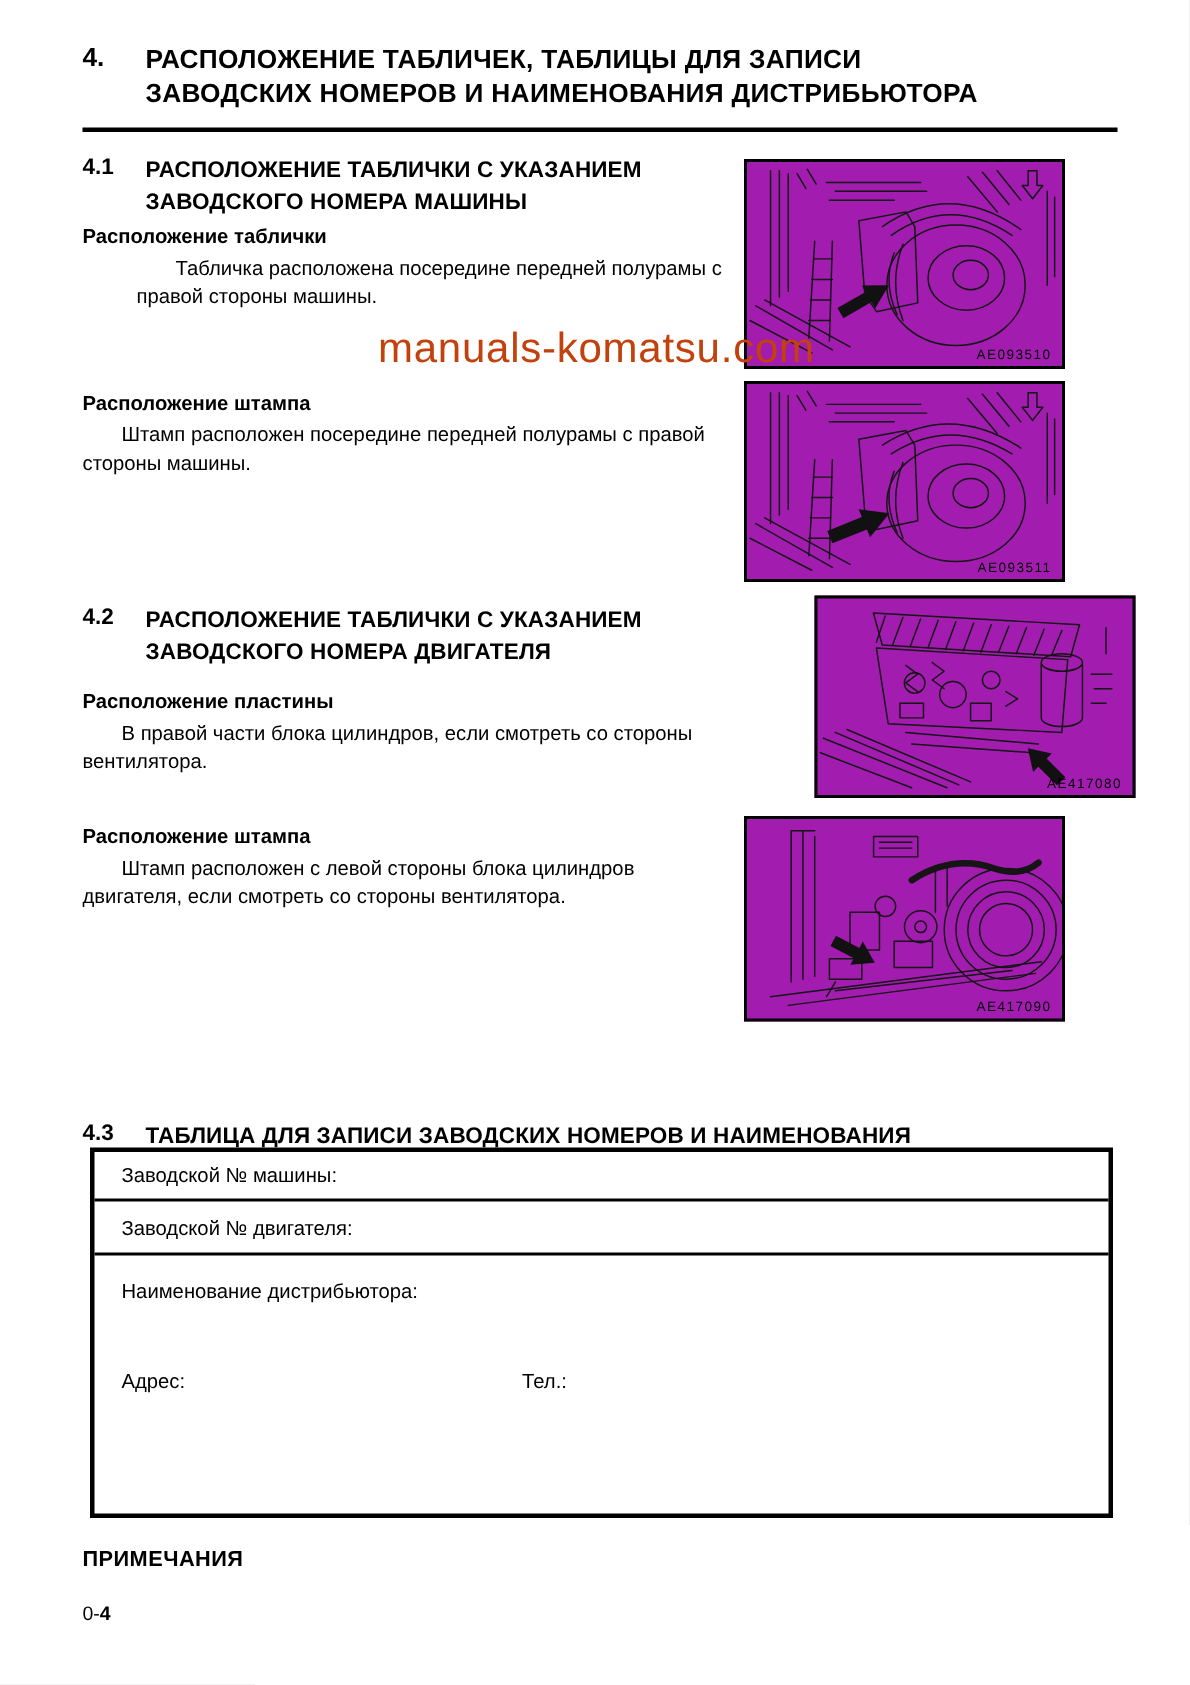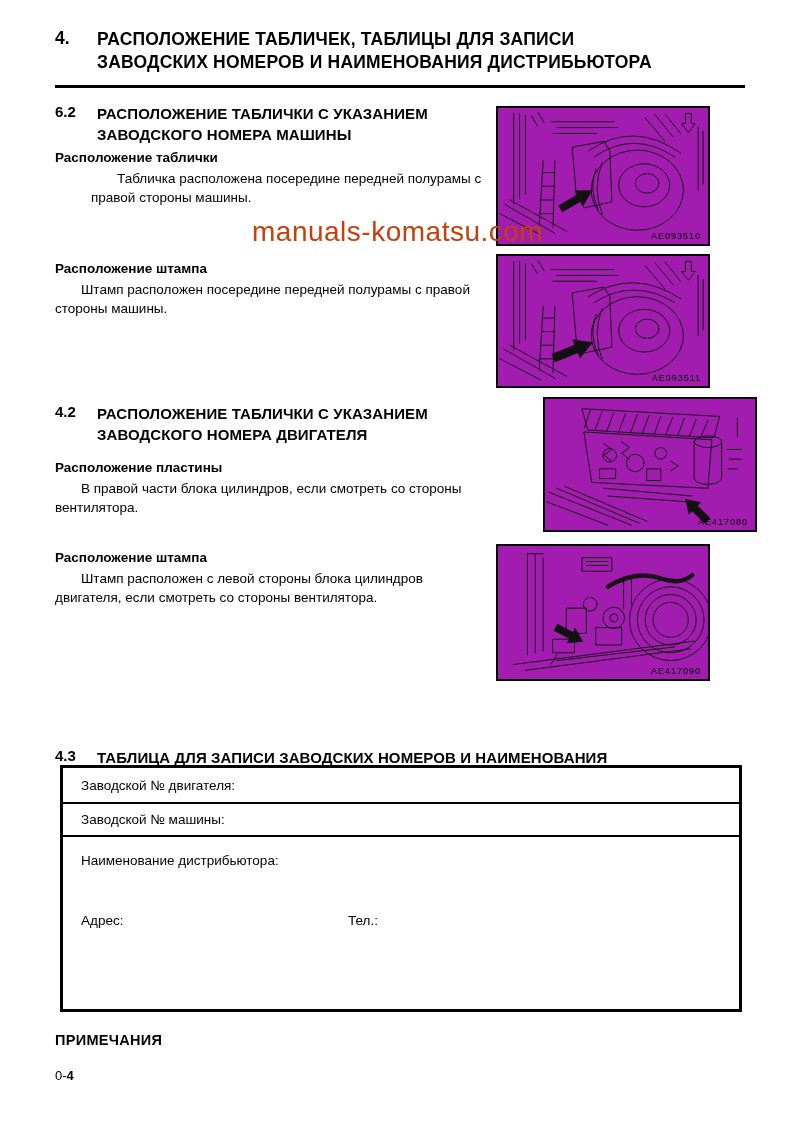--- a/index.html
+++ b/index.html
@@ -73,21 +73,21 @@
 
 <div class="page">
 
   <div class="main-header">
     <div class="num">4.</div>
     <div class="title">РАСПОЛОЖЕНИЕ ТАБЛИЧЕК, ТАБЛИЦЫ ДЛЯ ЗАПИСИ ЗАВОДСКИХ НОМЕРОВ И НАИМЕНОВАНИЯ ДИСТРИБЬЮТОРА</div>
   </div>
   <div class="rule"></div>
 
   <div class="sec s41">
-    <div class="num">6.2</div>
+    <div class="num">4.1</div>
     <div class="title">РАСПОЛОЖЕНИЕ ТАБЛИЧКИ С УКАЗАНИЕМ ЗАВОДСКОГО НОМЕРА МАШИНЫ</div>
   </div>
   <div class="block-heading bh1">Расположение таблички</div>
   <div class="block-body bb1">Табличка расположена посередине передней полурамы с правой стороны машины.</div>
 
   <div class="watermark">manuals-komatsu.com</div>
 
   <div class="block-heading bh2">Расположение штампа</div>
   <div class="block-body bb2">Штамп расположен посередине передней полурамы с правой стороны машины.</div>
 
@@ -187,25 +187,25 @@
     </svg>
     <span class="fig-code">AE417090</span>
   </div>
 
   <div class="sec s43">
     <div class="num">4.3</div>
     <div class="title">ТАБЛИЦА ДЛЯ ЗАПИСИ ЗАВОДСКИХ НОМЕРОВ И НАИМЕНОВАНИЯ ДИСТРИБЬЮТОРА</div>
   </div>
 
   <div class="record-table">
+    <div class="rt-row r1">
+      <span>Заводской № машины:</span>
+    </div>
     <div class="rt-row r2">
       <span>Заводской № двигателя:</span>
-    </div>
-    <div class="rt-row r1">
-      <span>Заводской № машины:</span>
     </div>
     <div class="rt-bigcell">
       <span class="rt-distributor">Наименование дистрибьютора:</span>
       <span class="rt-address">Адрес:</span>
       <span class="rt-phone">Тел.:</span>
     </div>
   </div>
 
   <div class="notes-heading">ПРИМЕЧАНИЯ</div>
   <div class="page-number"><span>0-</span><b>4</b></div>

